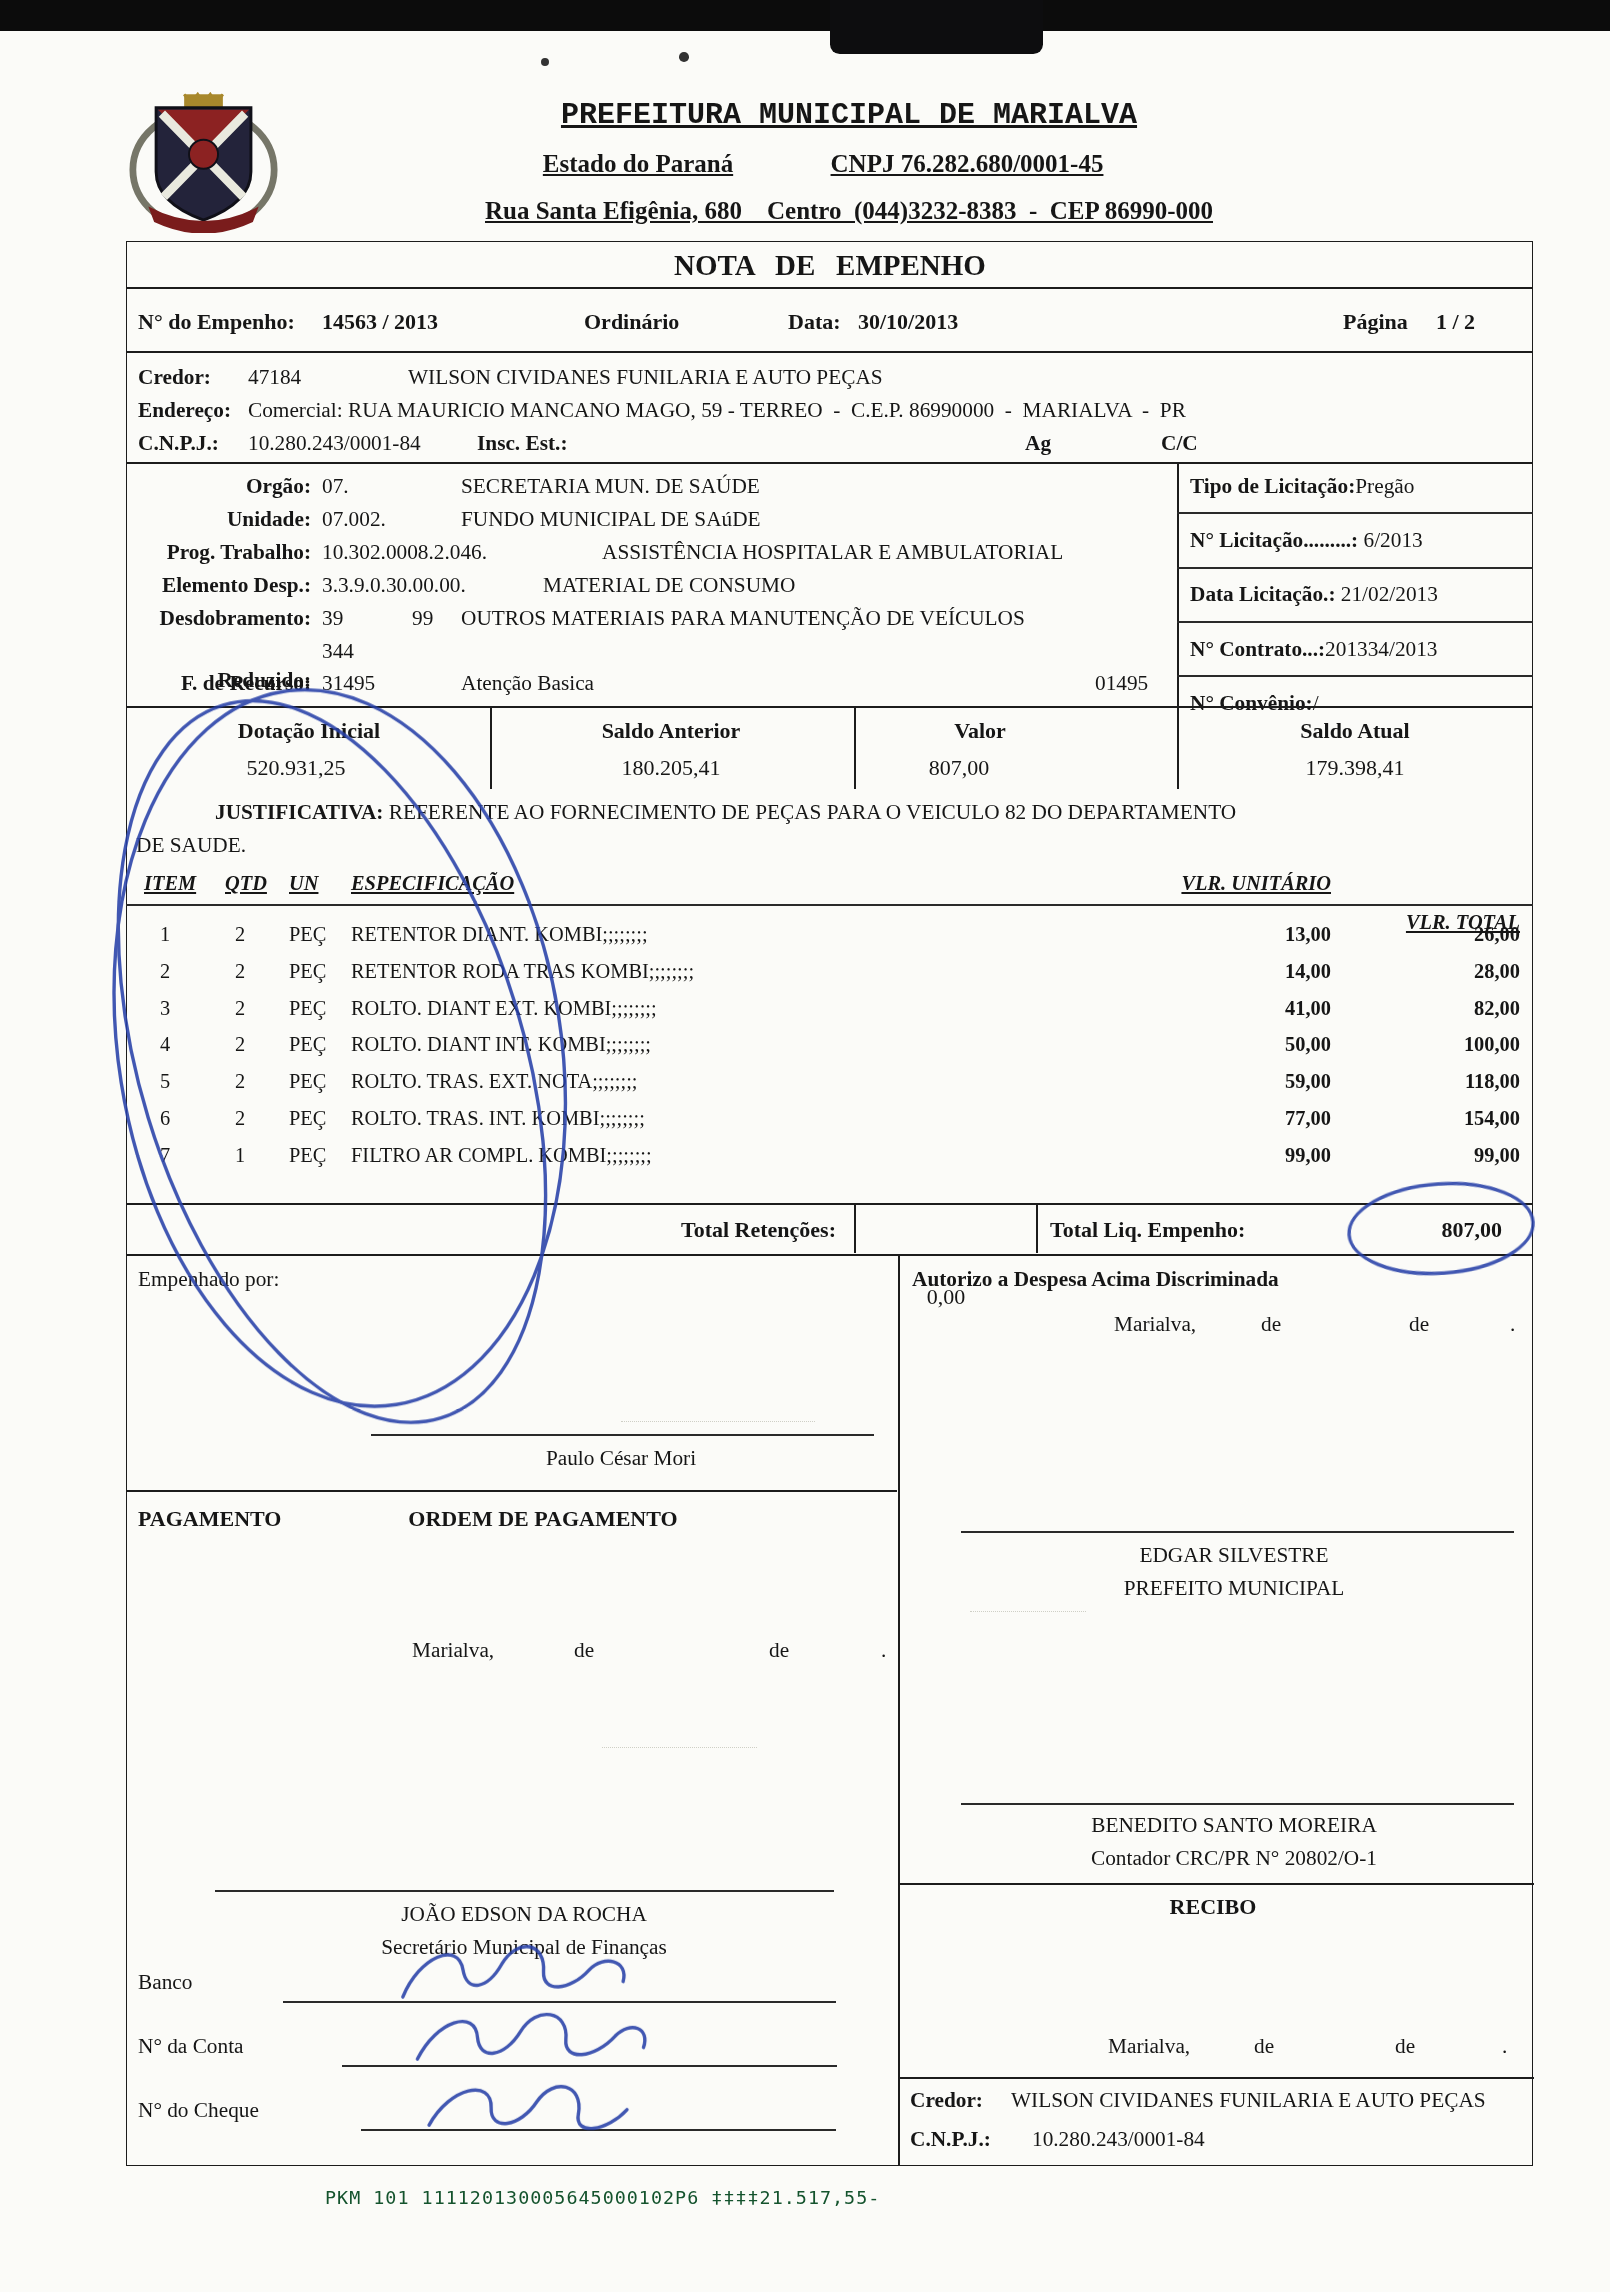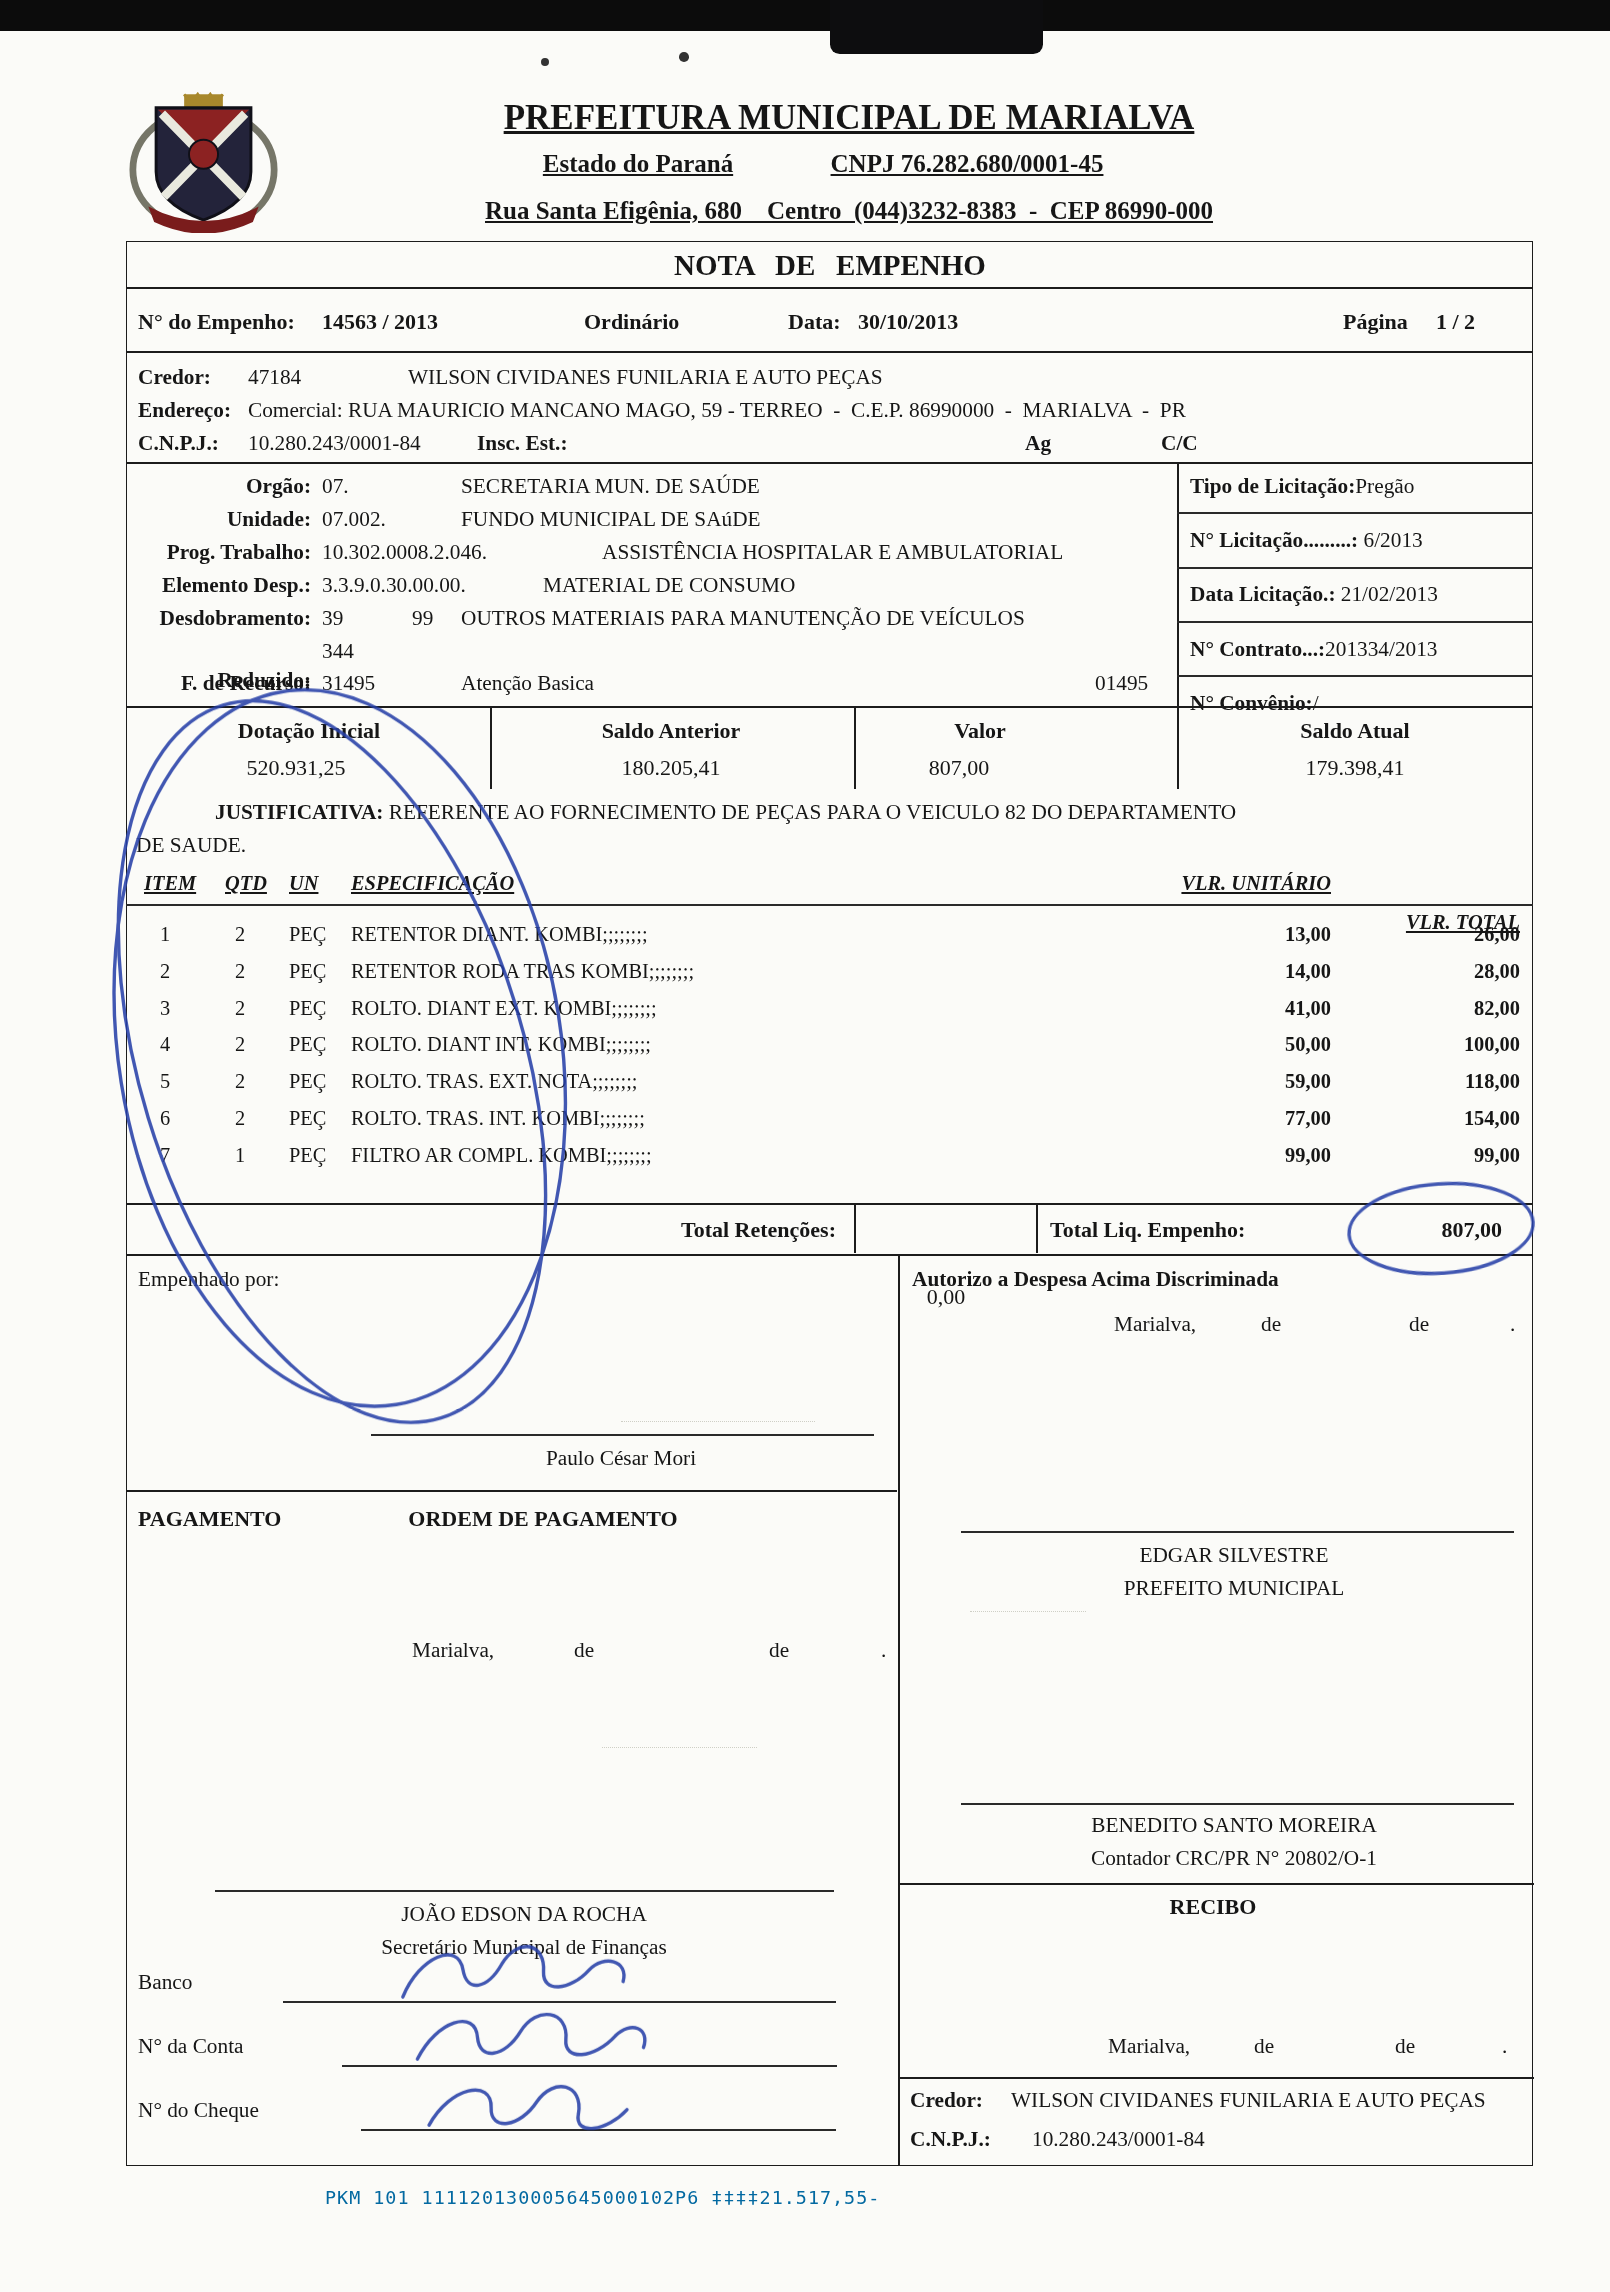--- a/index.html
+++ b/index.html
@@ -4,36 +4,36 @@
 <style>
   * { margin:0; padding:0; box-sizing:border-box; }
   body { background:#222; font-family:"Liberation Serif", serif; }
   .screen { position:relative; width:1611px; height:2293px; background:#fbfbf8; overflow:hidden; }
   .t { position:absolute; white-space:pre; font-size:21.3px; color:#161616; line-height:1.2; }
   .b { font-weight:bold; }
   .i { font-style:italic; }
   .u { text-decoration:underline; }
   .cx { transform:translateX(-50%); }
   .rx { transform:translateX(-100%); }
-  .f36{font-size:35px;} .f30{font-size:29px;} .f26{font-size:25px;}
+  .f36{font-size:30px;font-family:Liberation Mono, monospace;} .f30{font-size:29px;} .f26{font-size:25px;}
   .f23{font-size:22px;} .f21{font-size:20.4px;}
   .hline { position:absolute; background:#1c1c1c; height:1.9px; }
   .thin { height:1.5px; background:#2a2a2a; }
   .vline { position:absolute; background:#1c1c1c; width:1.9px; }
   .formbox { position:absolute; border:1.9px solid #1c1c1c; }
   .row { position:absolute; left:0; width:100%; height:33px; }
   .noise { position:absolute; border-top:1.9px dotted #cfcfc6; }
   .speck { position:absolute; background:#333; border-radius:50%; }
   .pen { position:absolute; left:0; top:0; pointer-events:none; }
   .strip { position:absolute; left:0; top:0; width:100%; height:31px; background:#0c0c0c; }
   .notch { position:absolute; left:830px; top:0; width:213px; height:54px; background:#0d0d0f; border-radius:0 0 9.7px 9.7px; }
   .wsp { word-spacing:13.6px; }
   .para { position:absolute; font-size:21.3px; color:#161616; line-height:31px; }
   .just { text-align:justify; }
-  .mono { font-family:"DejaVu Sans Mono", monospace; font-size:18.4px; letter-spacing:1px; color:#0369a1; }
+  .mono { font-family:"DejaVu Sans Mono", monospace; font-size:18.4px; letter-spacing:1px; color:#14532d; }
 </style>
 </head>
 <body>
 
 <div class="screen">
 
   <div class="strip"></div>
   <div class="notch"></div>
   <div class="speck" style="left:541px;top:58px;width:7.8px;height:7.8px"></div>
   <div class="speck" style="left:679px;top:52px;width:9.7px;height:9.7px"></div>

